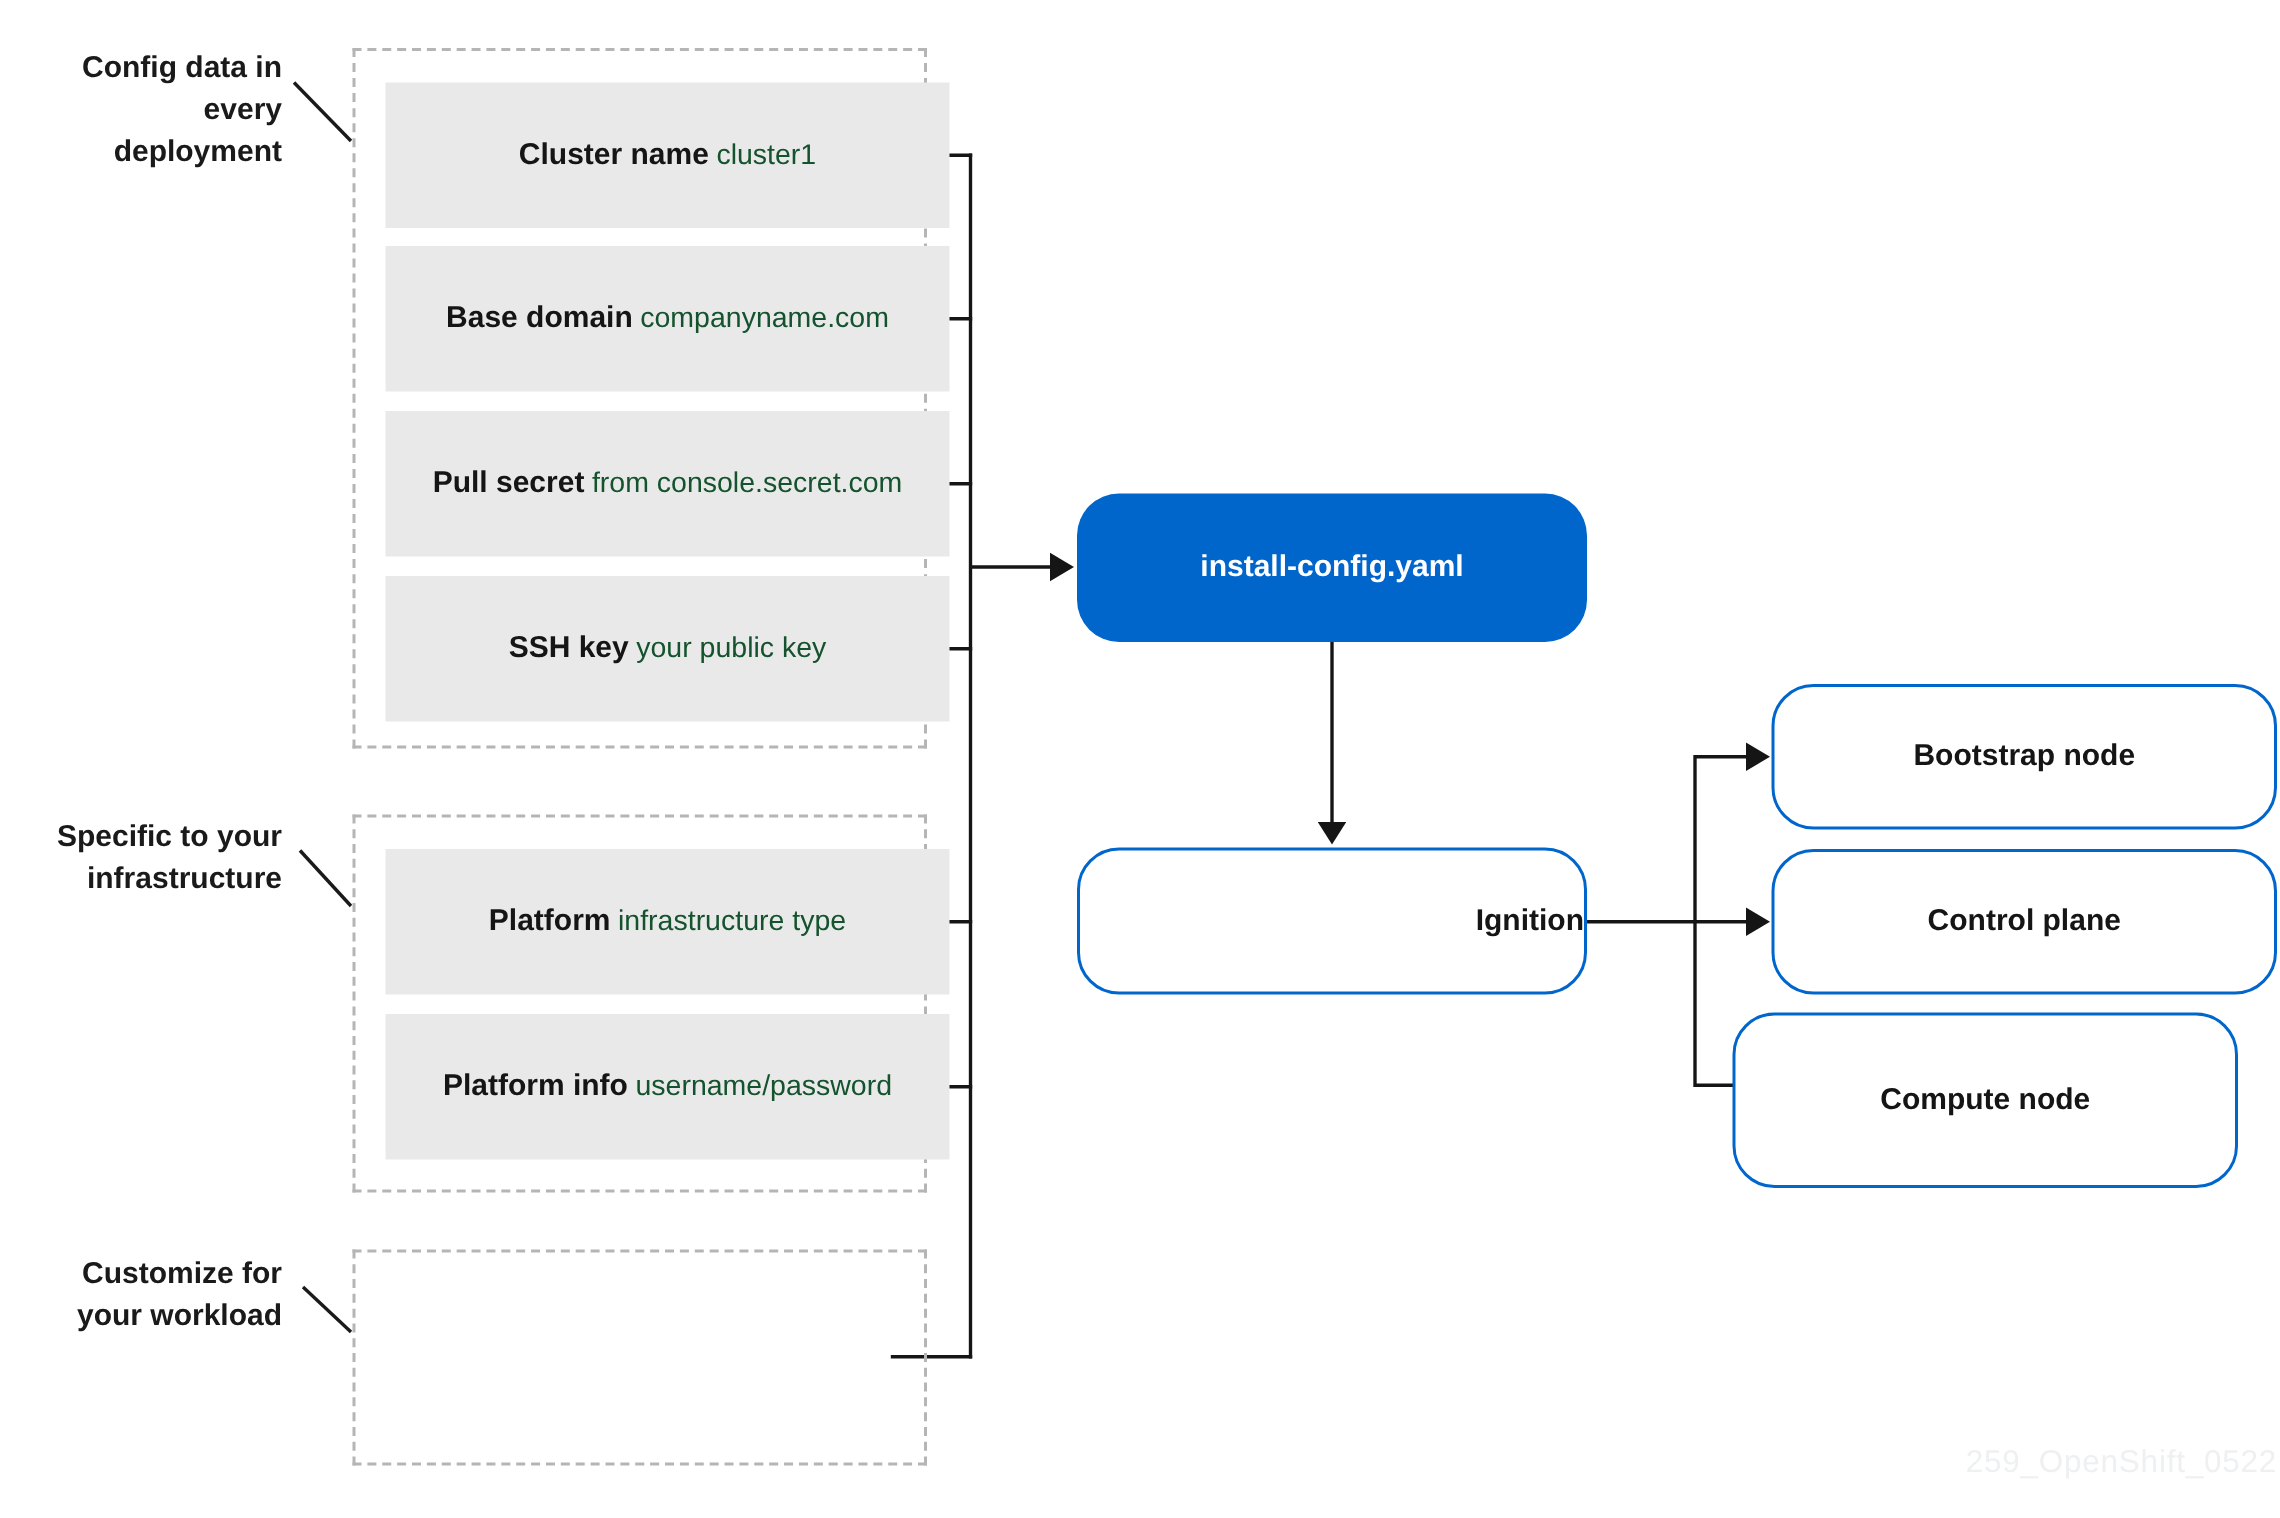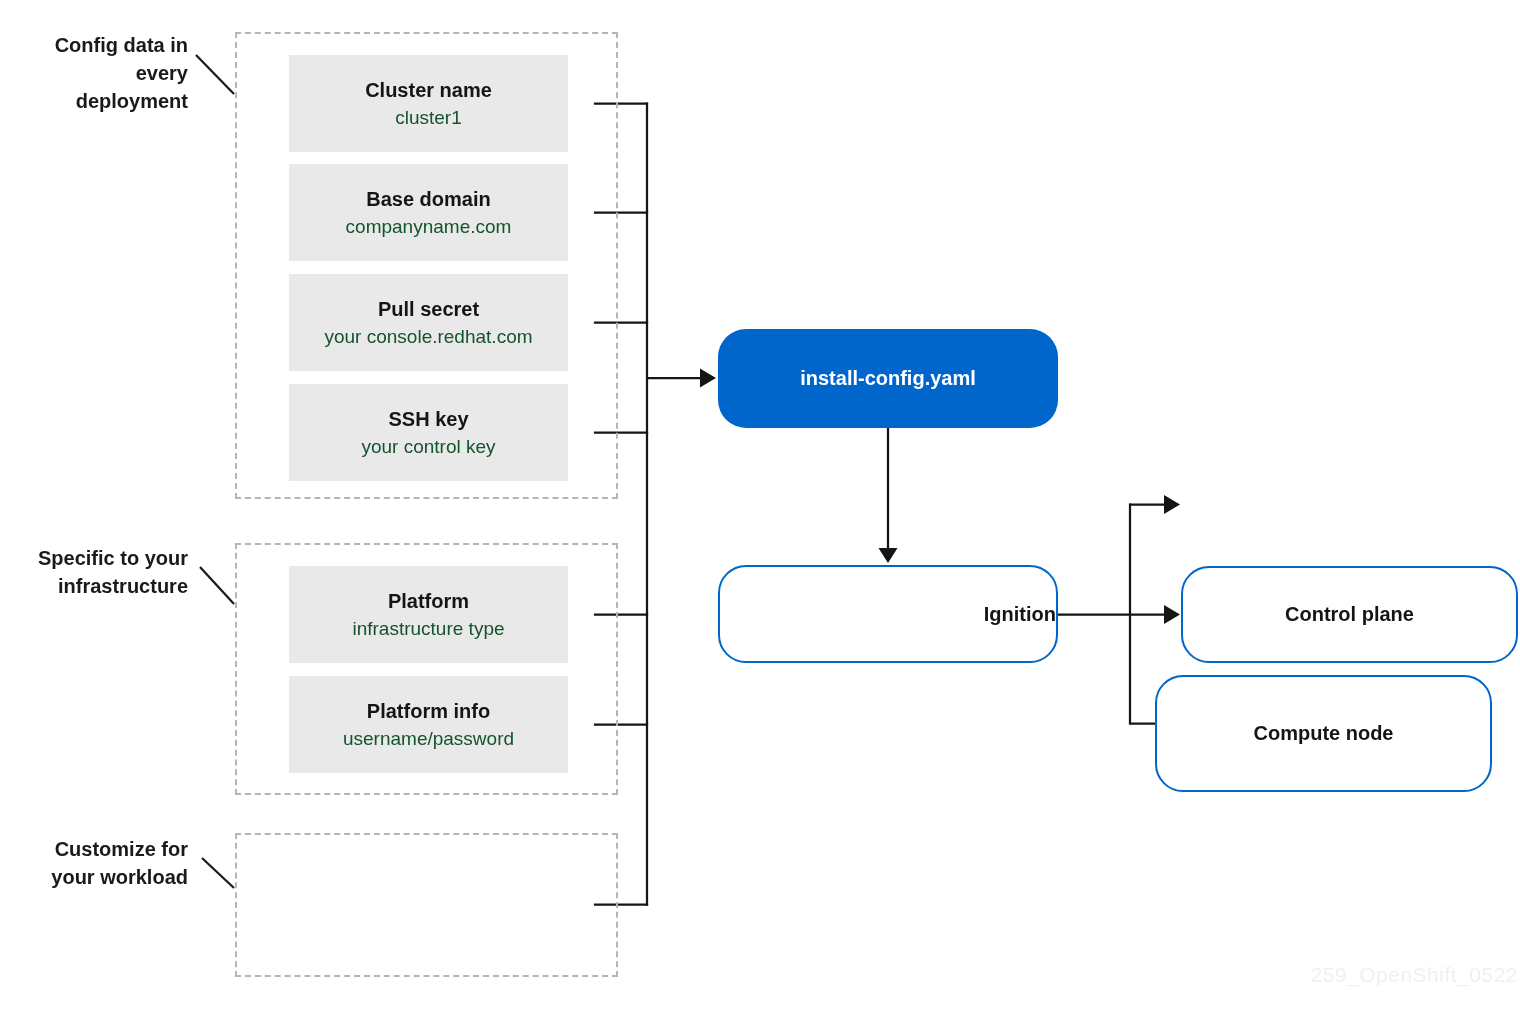--- a/index.html
+++ b/index.html
@@ -30,30 +30,29 @@
     border: 2px dashed #b5b5b5;
     background: transparent;
   }
   .group-1 { top: 32px;  height: 463px; }
   .group-2 { top: 543px; height: 248px; }
   .group-3 { top: 833px; height: 140px; }
 
   .gray-box {
     position: absolute;
     left: 257px;
-    width: 279px;
+    width: 376px;
     height: 97px;
     background: #e9e9e9;
     display: flex;
-    flex-direction: column;
+    flex-direction: row;
     align-items: center;
     justify-content: center;
     gap: 5px;
     text-align: center;
-    margin-left: 32px;
   }
   .box-title {
     font-size: 20px;
     font-weight: 700;
     color: #151515;
   }
   .box-sub {
     font-size: 19px;
     font-weight: 400;
     color: #14532d;
@@ -174,41 +173,44 @@
   <div class="gray-box" style="top:55px">
     <span class="box-title">Cluster name</span>
     <span class="box-sub">cluster1</span>
   </div>
   <div class="gray-box" style="top:164px">
     <span class="box-title">Base domain</span>
     <span class="box-sub">companyname.com</span>
   </div>
   <div class="gray-box" style="top:274px">
     <span class="box-title">Pull secret</span>
-    <span class="box-sub">your console.redhat.com</span>
+    <span class="box-sub">from console.secret.com</span>
   </div>
   <div class="gray-box" style="top:384px">
     <span class="box-title">SSH key</span>
-    <span class="box-sub">your control key</span>
+    <span class="box-sub">your public key</span>
   </div>
   <div class="gray-box" style="top:676px">
     <span class="box-title">Platform info</span>
     <span class="box-sub">username/password</span>
   </div>
   <div class="gray-box" style="top:566px">
     <span class="box-title">Platform</span>
     <span class="box-sub">infrastructure type</span>
   </div>
 
   <div class="flow-box blue-fill">
     <span>install-config.yaml</span>
   </div>
   <div class="flow-box blue-outline ignition-box">
     <span>Ignition</span>
   </div>
+  <div class="flow-box blue-outline bootstrap-box">
+    <span>Bootstrap node</span>
+  </div>
   <div class="flow-box blue-outline control-box">
     <span>Control plane</span>
   </div>
   <div class="flow-box blue-outline compute-box">
     <span>Compute node</span>
   </div>
 
   <div class="watermark">259_OpenShift_0522</div>
 
 </div>

